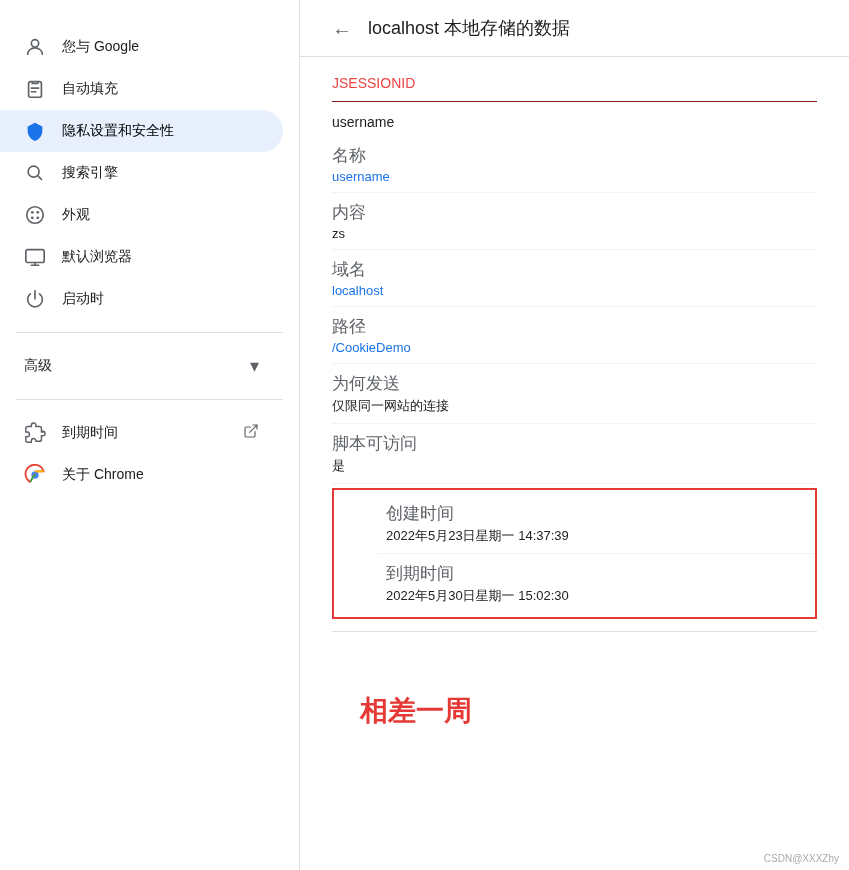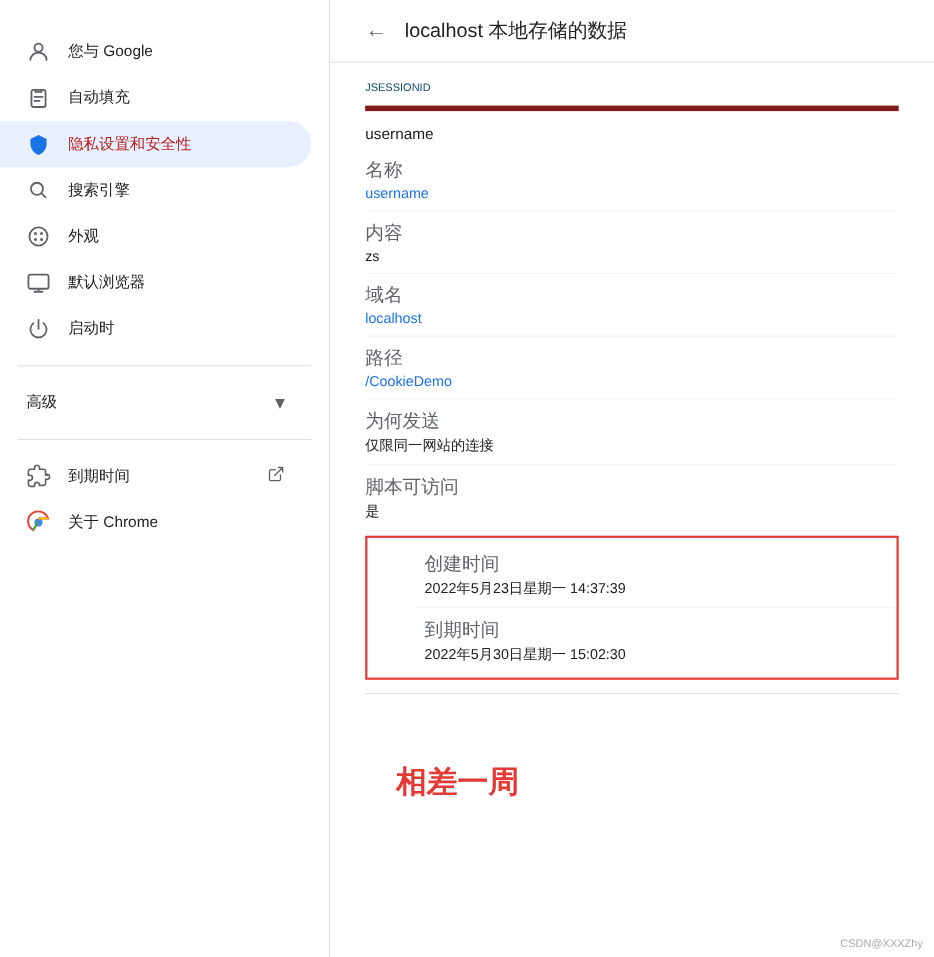--- a/index.html
+++ b/index.html
@@ -131,24 +131,24 @@
       font-weight: 400;
       color: #202124;
     }
 
     .cookie-section {
       padding: 0 32px;
     }
 
     .cookie-group-header {
       padding: 18px 0 10px 0;
-      font-size: 10px;
+      font-size: 14px;
       font-weight: 500;
-      color: #0c4a6e;
-      border-bottom: 5px solid #7f1d1d;
+      color: #ef4444;
+      border-bottom: 1px solid #7f1d1d;
     }
 
     .cookie-subgroup {
       padding: 12px 0;
       border-bottom: 1px solid #e0e0e0;
     }
     .cookie-subgroup-title {
       font-size: 14px;
       font-weight: 500;
       color: #202124;
@@ -230,21 +230,21 @@
     </span>
     <span class="sidebar-label">自动填充</span>
   </div>
 
   <div class="sidebar-item active">
     <span class="sidebar-icon">
       <svg width="22" height="22" viewBox="0 0 24 24" fill="none">
         <path d="M12 3L4 7v5c0 5 3.6 9.3 8 10.9C16.4 21.3 20 17 20 12V7l-8-4z" fill="#1a73e8"></path>
       </svg>
     </span>
-    <span class="sidebar-label" style="color:#b91c1c">隐私设置和安全性</span>
+    <span class="sidebar-label" style="color:#000000">隐私设置和安全性</span>
   </div>
 
   <div class="sidebar-item">
     <span class="sidebar-icon">
       <svg width="22" height="22" viewBox="0 0 24 24" fill="none">
         <circle cx="10.5" cy="10.5" r="6" stroke="#5f6368" stroke-width="1.8"></circle>
         <path d="M15 15l4 4" stroke="#5f6368" stroke-width="1.8" stroke-linecap="round"></path>
       </svg>
     </span>
     <span class="sidebar-label">搜索引擎</span>

